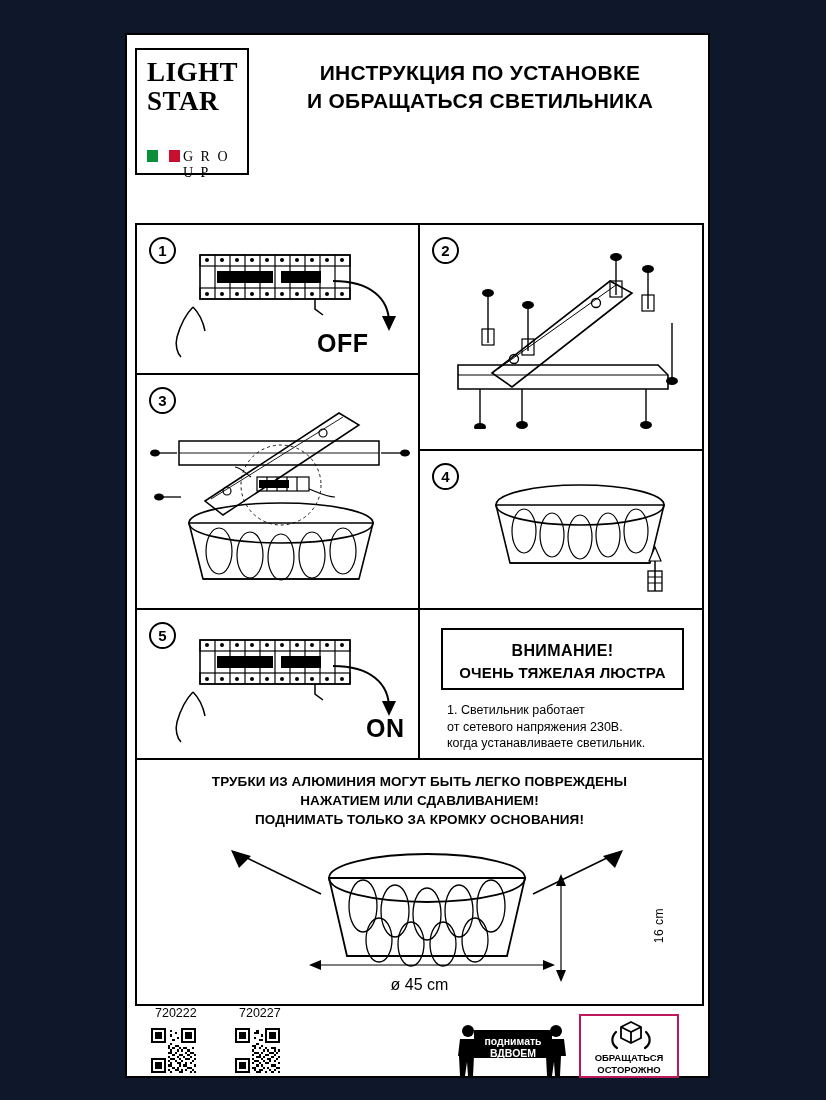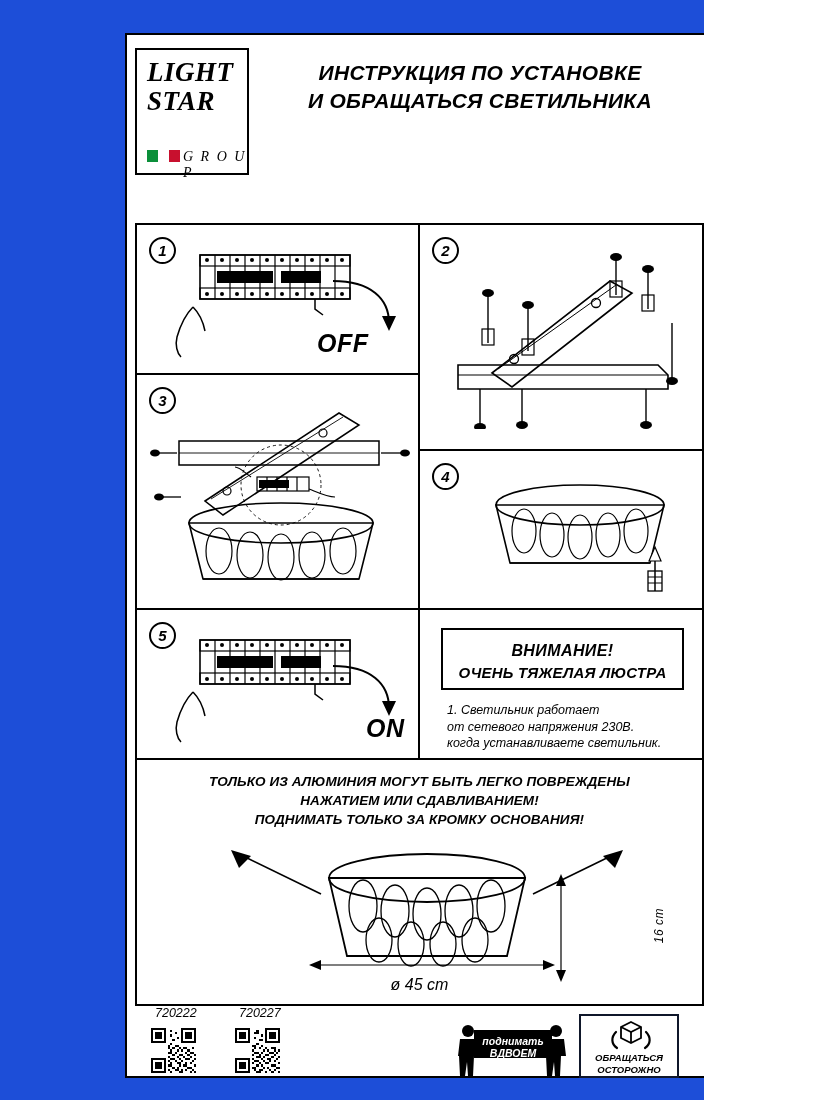--- a/index.html
+++ b/index.html
@@ -3,25 +3,24 @@
 <meta charset="utf-8">
 <style>
   * { box-sizing: border-box; }
   html, body {
     margin: 0; padding: 0;
     background: #ffffff;
     font-family: "Liberation Sans", sans-serif;
   }
   .page {
     position: relative;
-    width: 704px;
+    width: 826px;
     height: 1100px;
-    background: #1d4ed8;
+    background: #0f172a;
     overflow: hidden;
-    font-style: italic;
   }
   .sheet {
     position: absolute;
     left: 125px; top: 33px;
     width: 585px; height: 1045px;
     border: 2px solid #000;
     background: #fff;
   }
 
   
@@ -220,21 +219,21 @@
     position: absolute;
     left: 22px; top: 6px;
     width: 78px; height: 28px;
     background: #000;
     z-index: 2;
   }
   .fragile-box {
     position: absolute;
     left: 452px; top: 8px;
     width: 100px; height: 64px;
-    border: 2px solid #0f172a;
+    border: 2px solid #be185d;
     background: #fff;
     padding-left: 44px;
   }
   .fragile-text {
     position: absolute;
     left: 0; top: 36px;
     width: 100%;
     text-align: center;
     font-size: 9.5px;
     font-weight: bold;
@@ -517,21 +516,21 @@
         </div>
         <div class="notes">
           <div>1. Светильник работает</div>
           <div>от сетевого напряжения 230В.</div>
           <div>когда устанавливаете светильник.</div>
         </div>
       </div>
 
       <div class="cell c7">
         <div class="caution">
-          <div>ТОЛЬКО ИЗ АЛЮМИНИЯ МОГУТ БЫТЬ ЛЕГКО ПОВРЕЖДЕНЫ</div>
+          <div>ТРУБКИ ИЗ АЛЮМИНИЯ МОГУТ БЫТЬ ЛЕГКО ПОВРЕЖДЕНЫ</div>
           <div>НАЖАТИЕМ ИЛИ СДАВЛИВАНИЕМ!</div>
           <div>ПОДНИМАТЬ ТОЛЬКО ЗА КРОМКУ ОСНОВАНИЯ!</div>
         </div>
 
         <div class="art" style="left:180px; top:78px;">
           <svg width="220" height="160" viewBox="0 0 220 160">
             <path d="M12 40 L208 40 L190 118 L30 118 Z" fill="none" stroke="#000" stroke-width="1.8"></path>
             <ellipse cx="110" cy="40" rx="98" ry="24" fill="none" stroke="#000" stroke-width="1.8"></ellipse>
             <g fill="none" stroke="#000" stroke-width="1.3">
               <ellipse cx="46" cy="68" rx="14" ry="26"></ellipse>

